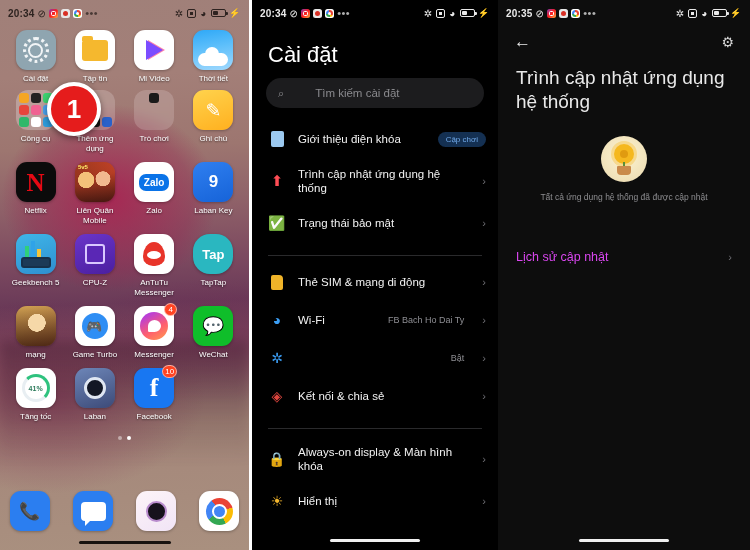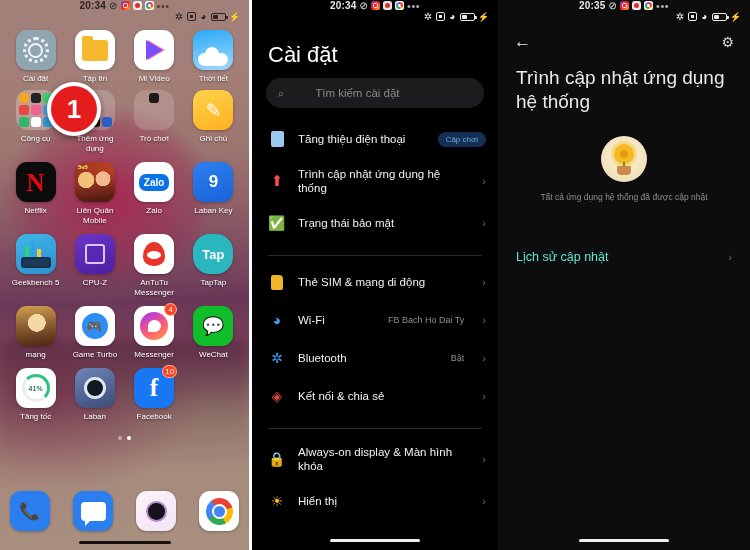--- a/index.html
+++ b/index.html
@@ -31,21 +31,20 @@
   
   .statusbar {
     position: relative;
     height: 26px;
     display: flex;
     align-items: center;
     padding: 0 8px;
     font-size: 9.5px;
     letter-spacing: .2px;
     z-index: 5;
-    flex-direction: column;
   }
   .sb-left { display: flex; align-items: center; gap: 3px; }
   .sb-time { font-size: 10px; font-weight: 600; }
   .sb-right { margin-left: auto; display: flex; align-items: center; gap: 4px; }
   .sb-ico { display: inline-block; }
   .mini-app {
     width: 9px; height: 9px; border-radius: 2.5px;
     display: inline-block; position: relative;
   }
   .mini-app.ig { background: linear-gradient(135deg,#833ab4,#fd1d1d,#fcb045); }
@@ -265,21 +264,21 @@
   }
   .flowerpot .bloom{width:20px;height:20px;border-radius:50%;background:#f5b81f;position:absolute;top:8px;
     box-shadow: 0 0 0 3px rgba(245,184,31,.35);}
   .flowerpot .bloom::after{content:"";position:absolute;left:6px;top:6px;width:8px;height:8px;border-radius:50%;background:#e09b10;}
   .flowerpot .stem{position:absolute;top:26px;width:2px;height:9px;background:#5a8f3a;}
   .flowerpot .pot{position:absolute;bottom:7px;width:14px;height:9px;background:#c98a4b;border-radius:1px 1px 4px 4px;}
   .upd-sub { color:#8d8d90; font-size:8.5px; margin-top: 10px; text-align:center; }
   .upd-row {
     display:flex; align-items:center; padding: 0 18px; margin-top: 38px; min-height: 34px;
   }
-  .upd-row .lbl { color:#5eead4; font-size:12.5px; }
+  .upd-row .lbl { color:#d946ef; font-size:12.5px; }
   .upd-row .chev2 { margin-left:auto; color:#6e6e73; font-size:11px; }
 
   
   .step-badge {
     position:absolute; border-radius:50%;
     background:#e51c1c; color:#fff;
     display:flex; align-items:center; justify-content:center;
     font-weight:bold; border: 4px solid #fff;
     box-shadow: 0 2px 6px rgba(0,0,0,.45);
     z-index: 50;
@@ -608,21 +607,21 @@
     <div class="searchbar">
       <span class="mag">⌕</span>
       <span class="ph">Tìm kiếm cài đặt</span>
     </div>
 
     <div class="set-list">
       <div class="set-row">
         <span class="set-ico">
             <span class="ic-about"></span>
           </span>
-        <span class="set-label">Tăng thiệu điện thoại</span>
+        <span class="set-label">Giới thiệu điện khóa</span>
         <span class="pill-update">Cập chơi</span>
       </div>
       <div class="set-row">
         <span class="set-ico">
             <span class="arrow-up">⬆</span>
           </span>
         <span class="set-label">Trình cập nhật ứng dụng hệ thống</span>
         <span class="chev">›</span>
       </div>
       <div class="set-row">
@@ -649,21 +648,20 @@
             <span class="wifi-b">◕</span>
           </span>
         <span class="set-label">Wi-Fi</span>
         <span class="set-value">FB Bach Ho Dai Ty</span>
         <span class="chev">›</span>
       </div>
       <div class="set-row">
         <span class="set-ico">
             <span class="bt-b">✲</span>
           </span>
-        <span class="set-label">Bluetooth</span>
         <span class="set-value">Bật</span>
         <span class="chev">›</span>
       </div>
       <div class="set-row">
         <span class="set-ico">
             <span class="share-r">◈</span>
           </span>
         <span class="set-label">Kết nối &amp; chia sẻ</span>
         <span class="chev">›</span>
       </div>

